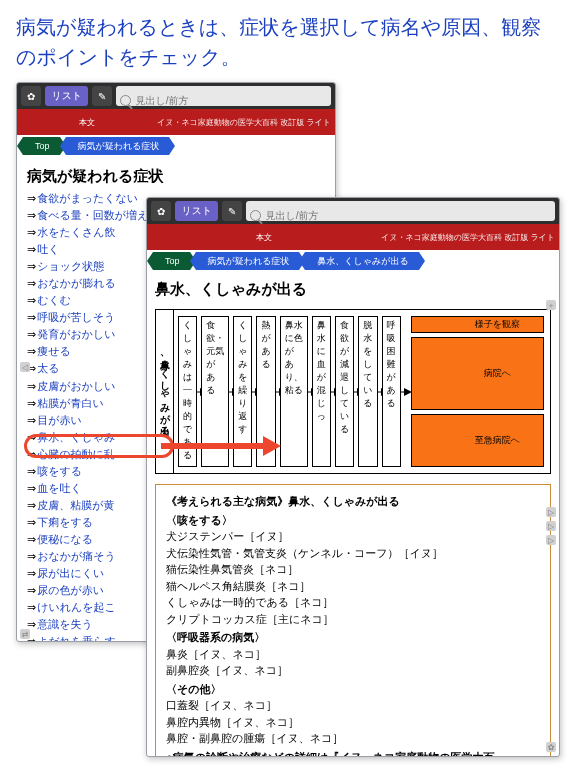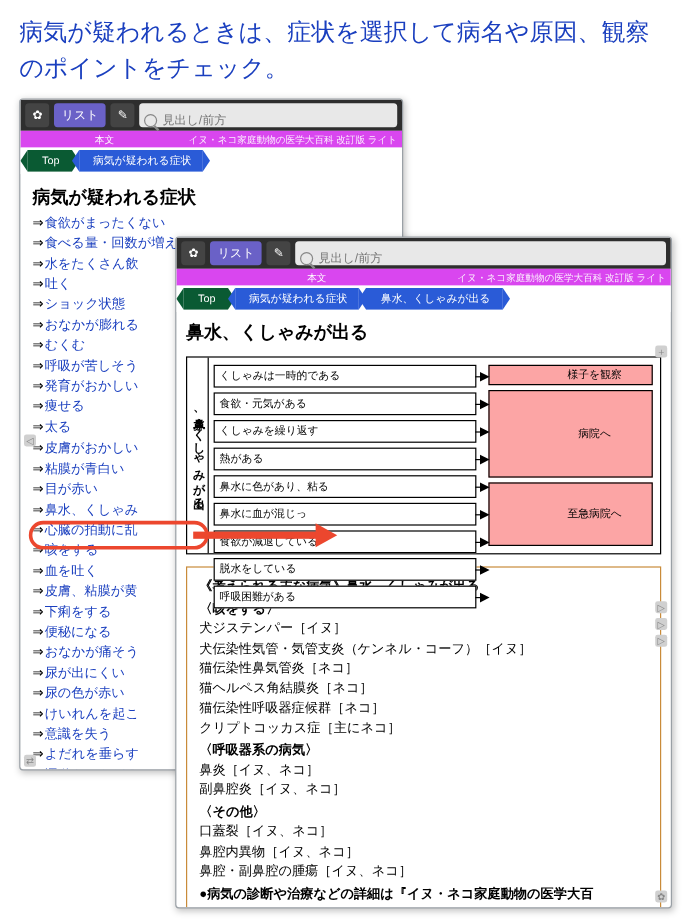--- a/index.html
+++ b/index.html
@@ -47,21 +47,21 @@
 }
 .search-icon {
   width: 11px; height: 11px; border: 1.5px solid #888; border-radius: 50%;
   position: relative; display: inline-block;
 }
 .search-icon::after {
   content:""; position:absolute; width:5px; height:1.5px; background:#888;
   bottom:-2px; right:-3px; transform:rotate(45deg);
 }
 .stripe {
-  background: #d946ef; color:#fff; font-size:8px; height:14px;
+  background: #b91c1c; color:#fff; font-size:8px; height:26px;
   display:flex; align-items:center;
 }
 .stripe .center { flex:1; text-align:center; }
 .stripe .right { padding-right:4px; opacity:.9; }
 .crumbs {
   display:flex; align-items:center; height:22px; padding-left:6px;
   font-size:9px; background:#fff;
 }
 .crumb {
   position:relative; height:18px; line-height:18px; padding:0 10px 0 12px;
@@ -118,42 +118,42 @@
 .flowchart{
   margin:0 8px 10px; border:1px solid #000;
   display:flex; height:165px;
 }
 .vlabel{
   width:18px; border-right:1px solid #000;
   display:flex; align-items:center; justify-content:center;
   writing-mode:vertical-rl; font-size:10px; font-weight:700; padding:4px 0;
 }
 .flow-left{
-  flex:1.6; padding:6px 4px; display:flex; flex-direction:column; gap:4px;
+  flex:1.6; padding:6px 4px; display:flex; flex-direction:row; gap:4px;
 }
 .fbox{
   border:1px solid #000; font-size:9px; padding:2px 4px; position:relative;
   background:#fff;
 }
 .fbox::after{
   content:""; position:absolute; right:-12px; top:50%; transform:translateY(-50%);
   width:0;height:0;border-top:4px solid transparent;border-bottom:4px solid transparent;
   border-left:8px solid #000;
 }
 .fbox::before{
   content:""; position:absolute; right:-6px; top:50%; transform:translateY(-50%);
   width:6px;height:1px;background:#000;
 }
 .flow-right{
   flex:1; padding:6px 6px; display:flex; flex-direction:column; gap:4px;
 }
 .rbox{
   border:1px solid #000; font-size:9px; display:flex;
   align-items:center; justify-content:center; text-align:center;
-  background:#fca5a5;
+  background:#f97316;
   padding-left:40px;
 }
 .rbox.h1{ height:18px; }
 .rbox.h4{ height:78px; }
 .rbox.h3{ height:56px; }
 .cond-box{
   margin:8px 8px 0; border:1px solid #c98b3a; padding:8px 10px;
   font-size:11px; line-height:1.5;
 }
 .cond-head{ font-weight:700; }
@@ -278,21 +278,21 @@
           <div class="rbox h3">至急病院へ</div>
         </div>
       </div>
       <div class="cond-box" id="cond-box">
           <div class="cond-head">《考えられる主な病気》鼻水、くしゃみが出る</div>
           <div class="cond-sub">〈咳をする〉</div>
           <div class="cond-line">犬ジステンパー［イヌ］</div>
           <div class="cond-line">犬伝染性気管・気管支炎（ケンネル・コーフ）［イヌ］</div>
           <div class="cond-line">猫伝染性鼻気管炎［ネコ］</div>
           <div class="cond-line">猫ヘルペス角結膜炎［ネコ］</div>
-          <div class="cond-line">猫伝染性呼吸器症候群［ネコ］</div>
+          <div class="cond-line">くしゃみは一時的である［ネコ］</div>
           <div class="cond-line">クリプトコッカス症［主にネコ］</div>
           <div class="cond-sub">〈呼吸器系の病気〉</div>
           <div class="cond-line">鼻炎［イヌ、ネコ］</div>
           <div class="cond-line">副鼻腔炎［イヌ、ネコ］</div>
           <div class="cond-sub">〈その他〉</div>
           <div class="cond-line">口蓋裂［イヌ、ネコ］</div>
           <div class="cond-line">鼻腔内異物［イヌ、ネコ］</div>
           <div class="cond-line">鼻腔・副鼻腔の腫瘍［イヌ、ネコ］</div>
           <div class="cond-note">●病気の診断や治療などの詳細は『イヌ・ネコ家庭動物の医学大百</div>
         </div>

